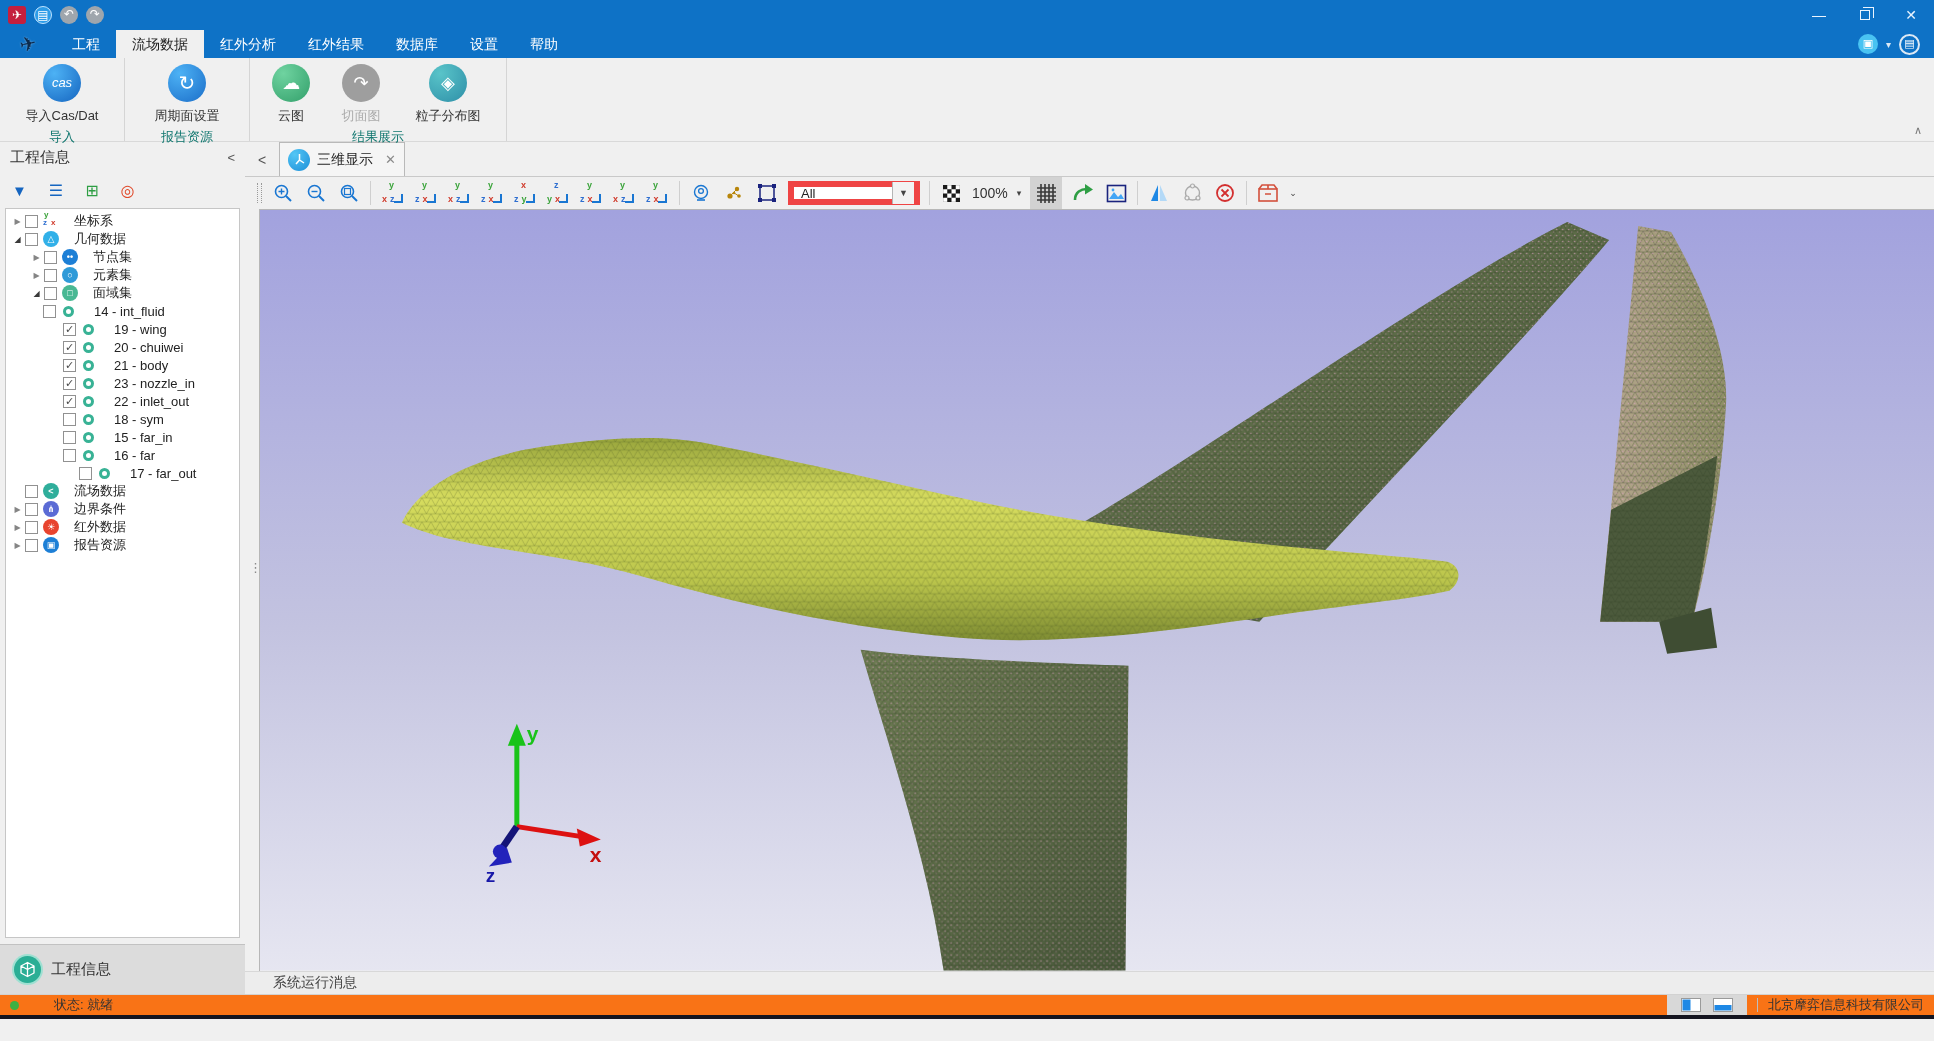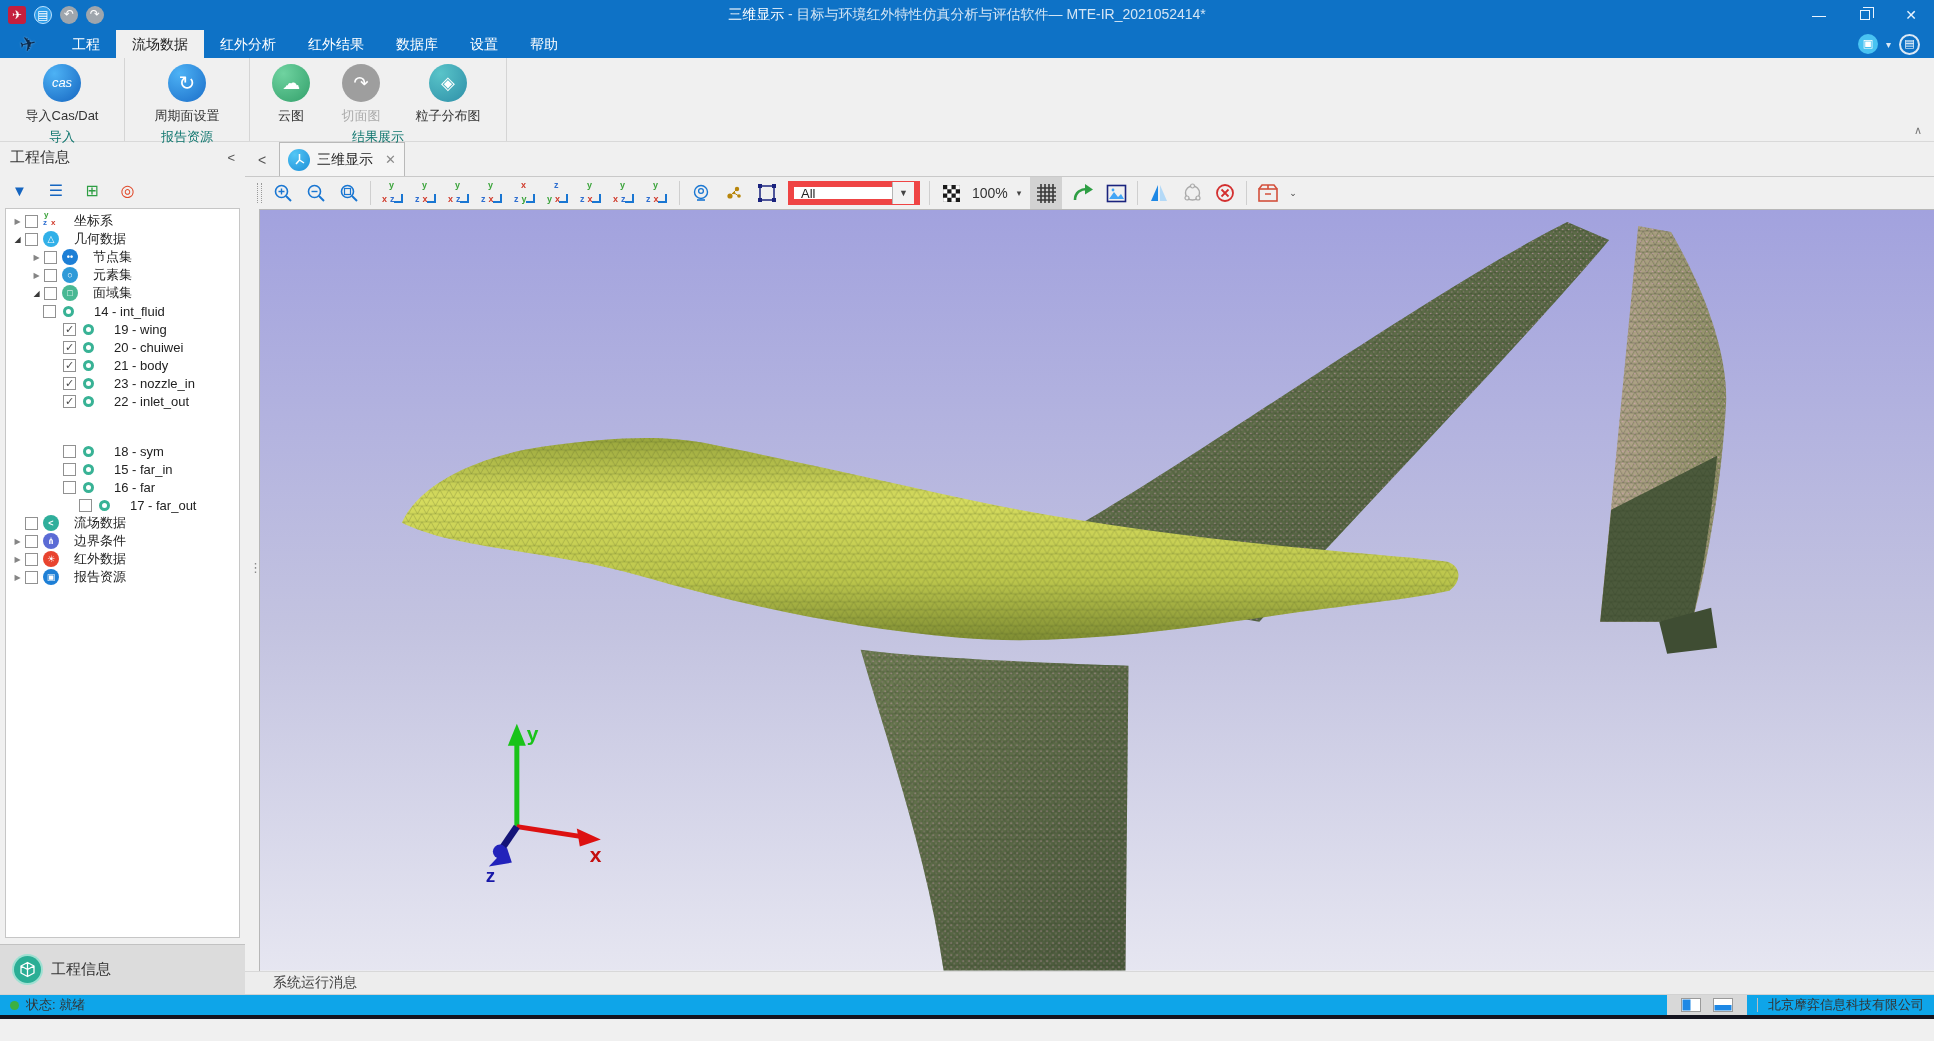--- a/index.html
+++ b/index.html
@@ -120,41 +120,38 @@
 
   .viewport { flex:1; position:relative; margin-left:14px; border-top:1px solid #b7b7b7;
     border-left:1px solid #b7b7b7; }
   .viewport svg.scene { width:100%; height:100%; display:block; }
   .splitter-dots { position:absolute; left:-11px; top:46%; color:#8a8a8a; font-size:13px; letter-spacing:-2px; }
 
   .msgbar { height:37px; background:#ededed; border-top:1px solid #d8d8d8; display:flex; align-items:center;
     padding-left:28px; font-size:14px; color:#444; }
 
   
-  .statusbar { height:21px; background:#0ea5e9; border-top:1px solid #d2d2d2; display:flex; align-items:center;
-    font-size:13px; color:#333; }
+  .statusbar { height:21px; background:#f97316; border-top:1px solid #d2d2d2; display:flex; align-items:center;
+    font-size:13px; color:#333;gap:28px; }
   .st-dot { width:9px; height:9px; border-radius:50%; background:#3cb043; margin:0 7px 0 10px; }
   .st-right { margin-left:auto; display:flex; align-items:center; height:100%; }
   .layout-icons { background:#d8d8d8; height:100%; display:flex; align-items:center; gap:12px; padding:0 14px; }
   .st-vline { width:1px; height:14px; background:#bdbdbd; margin:0 10px; }
   .st-company { padding-right:10px; }
   .bottom-strip { height:4px; background:#14141f; }
 </style>
 </head>
 <body>
 
 <div class="titlebar">
   <div class="qat">
     <span class="app-ico">✈</span>
     <span class="qbtn save">▤</span>
     <span class="qbtn dim">↶</span>
     <span class="qbtn dim">↷</span>
-  </div>
-  <div class="title-center">
-    <span>三维显示</span><span class="t-rest"> - 目标与环境红外特性仿真分析与评估软件— MTE-IR_2021052414*</span>
   </div>
   <div class="winctl">
     <div class="winbtn">—</div>
     <div class="winbtn">
         <span class="restore"></span>
       </div>
     <div class="winbtn">✕</div>
   </div>
 </div>
 
@@ -290,21 +287,21 @@
           <span class="tcheck">✓</span>
           <span class="ticon ring"></span>
           <span>23 - nozzle_in</span>
         </div>
         <div class="trow" style="padding-left: 43px;">
           <span class="texp"></span>
           <span class="tcheck">✓</span>
           <span class="ticon ring"></span>
           <span>22 - inlet_out</span>
         </div>
-        <div class="trow" style="padding-left: 43px; margin-top: 32px;">
+        <div class="trow" style="padding-left: 43px;">
           <span class="texp"></span>
           <span class="tcheck"></span>
           <span class="ticon ring"></span>
           <span>18 - sym</span>
         </div>
         <div class="trow" style="padding-left: 43px;">
           <span class="texp"></span>
           <span class="tcheck"></span>
           <span class="ticon ring"></span>
           <span>15 - far_in</span>

